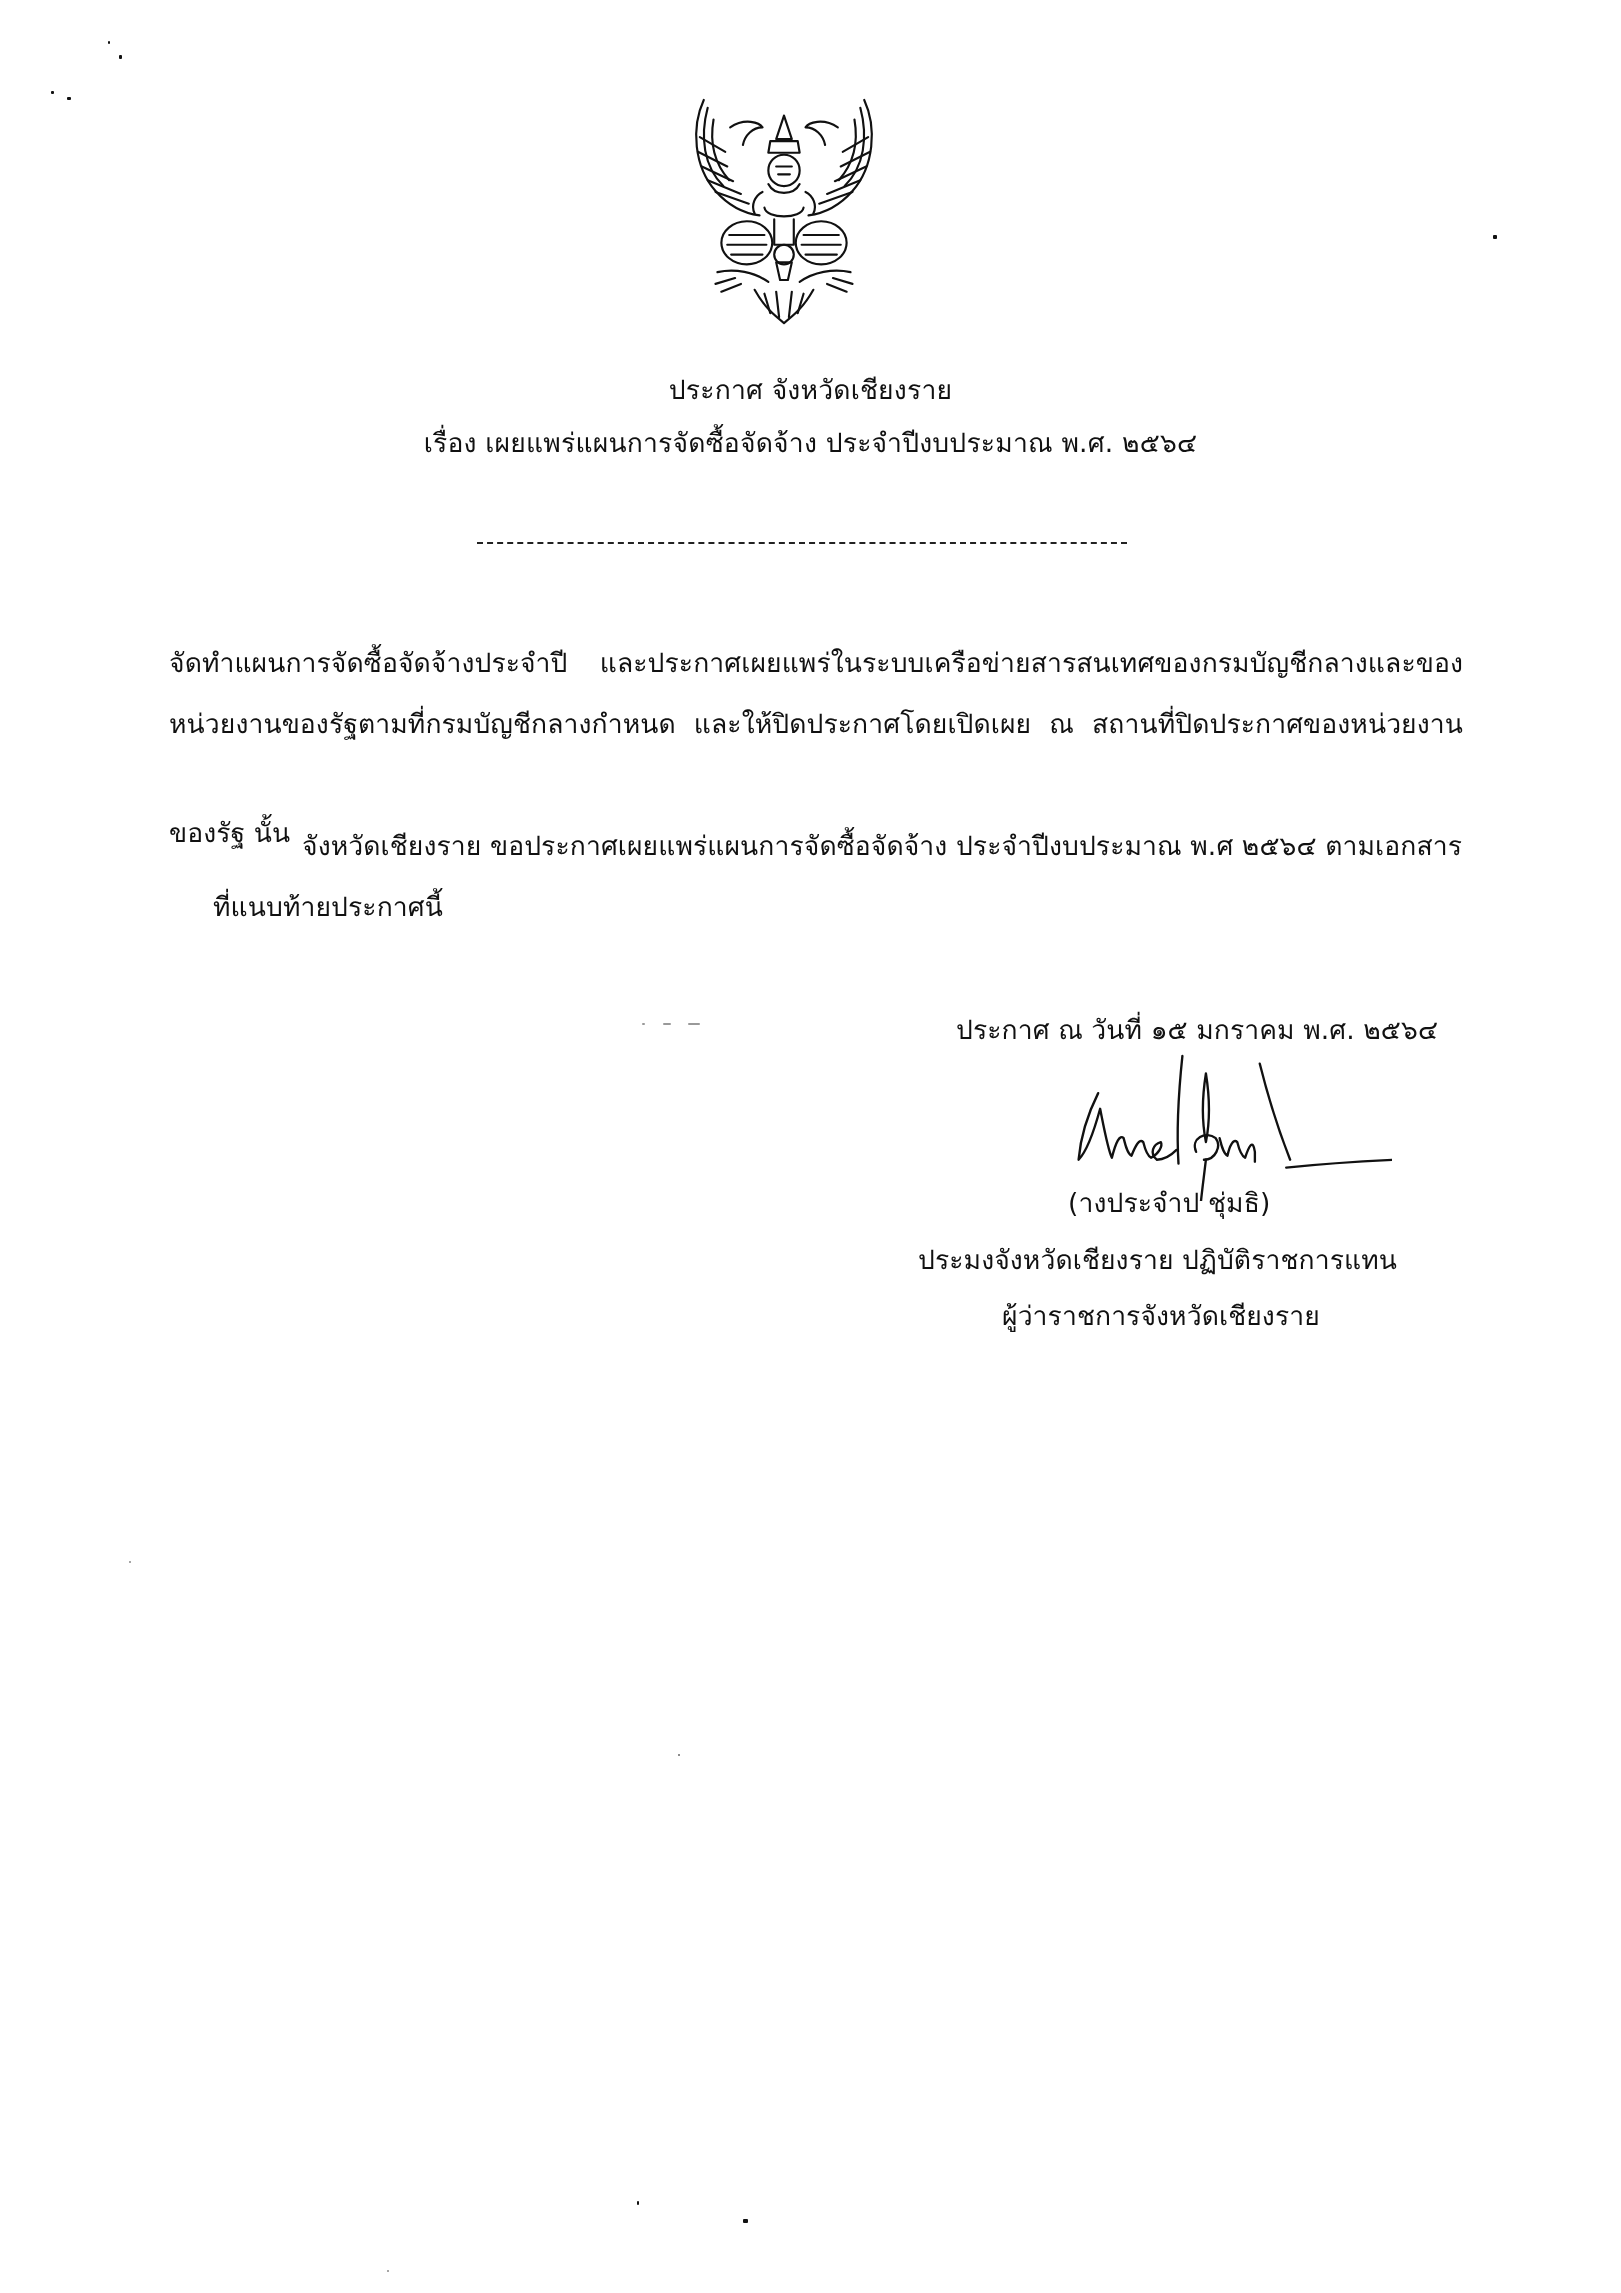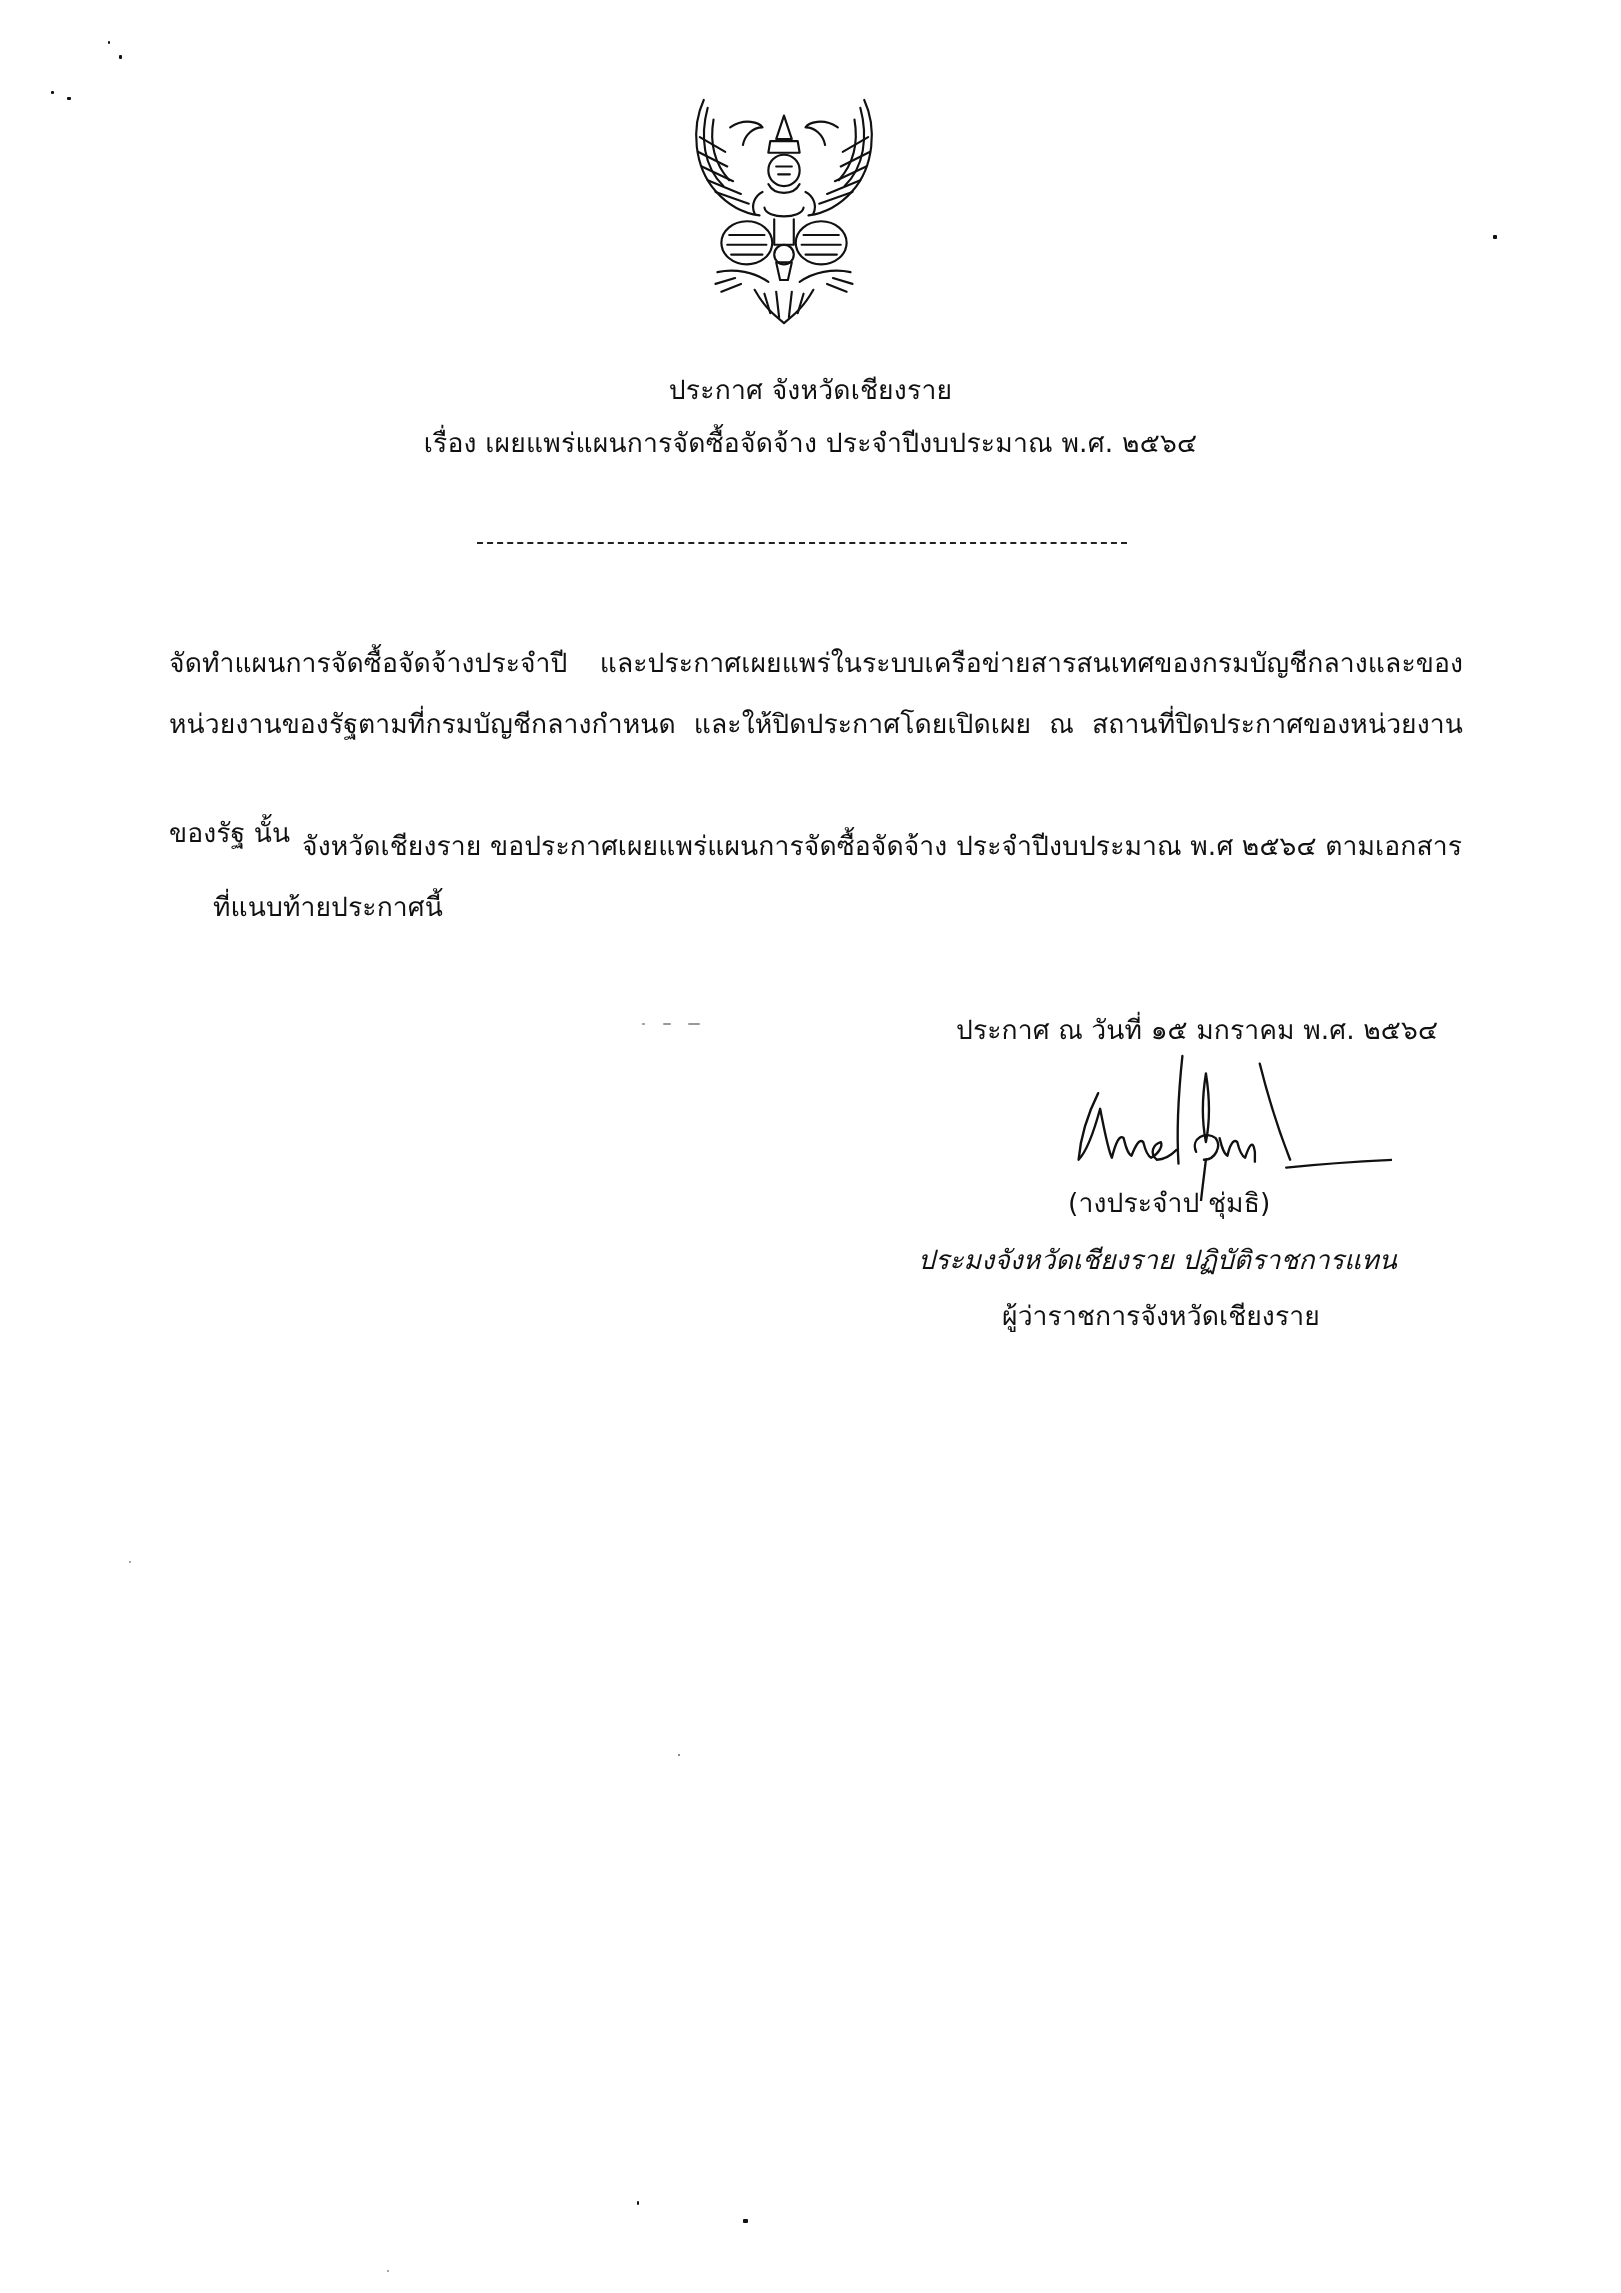--- a/index.html
+++ b/index.html
@@ -152,21 +152,21 @@
       <path d="M150 30 C146 55 146 80 150 100 C154 80 154 55 150 30"></path>
       <path d="M140 110 C134 96 150 88 160 96 C166 104 160 118 148 118"></path>
       <path d="M150 118 C148 135 146 150 145 160"></path>
       <path d="M164 96 C166 104 168 112 172 114 C174 104 178 96 182 100 C184 108 186 114 190 116 C194 104 198 96 200 110 L200 120"></path>
       <path d="M205 20 C215 60 225 90 236 118"></path>
       <path d="M232 126 C270 122 300 120 342 118"></path>
     </svg>
   </div>
 
   <div class="para-line" style="left:1068px; top:1183px;">(างประจำป ชุ่มธิ)</div>
-  <div class="para-line" style="left:918px; top:1240px;font-style:italic;">ประมงจังหวัดเชียงราย ปฏิบัติราชการแทน</div>
+  <div class="para-line" style="left:918px; top:1240px;">ประมงจังหวัดเชียงราย ปฏิบัติราชการแทน</div>
   <div class="para-line" style="left:1002px; top:1296px;">ผู้ว่าราชการจังหวัดเชียงราย</div>
 
   <div class="scan-dot" style="left:108px; top:41px; width:2px; height:2.9px;"></div>
   <div class="scan-dot" style="left:119px; top:55px; width:2.9px; height:3.9px;"></div>
   <div class="scan-dot" style="left:51px; top:91px; width:2.9px; height:2.9px;"></div>
   <div class="scan-dot" style="left:67px; top:97px; width:3.9px; height:2.9px;"></div>
   <div class="scan-dot" style="left:1493px; top:235px; width:3.9px; height:3.9px;"></div>
   <div class="scan-dot" style="left:678px; top:1754px; width:2px; height:2px; background:#666;"></div>
   <div class="scan-dot" style="left:129px; top:1561px; width:2px; height:2px; background:#888;"></div>
   <div class="scan-dot" style="left:637px; top:2201px; width:2px; height:3.9px;"></div>

